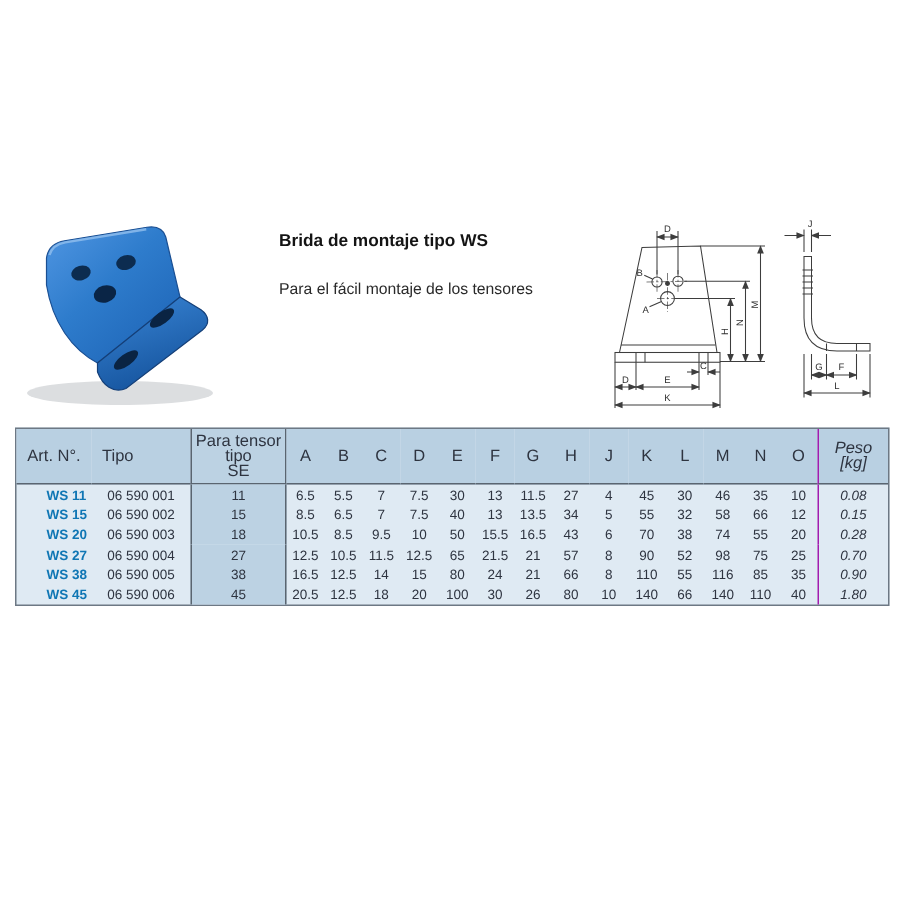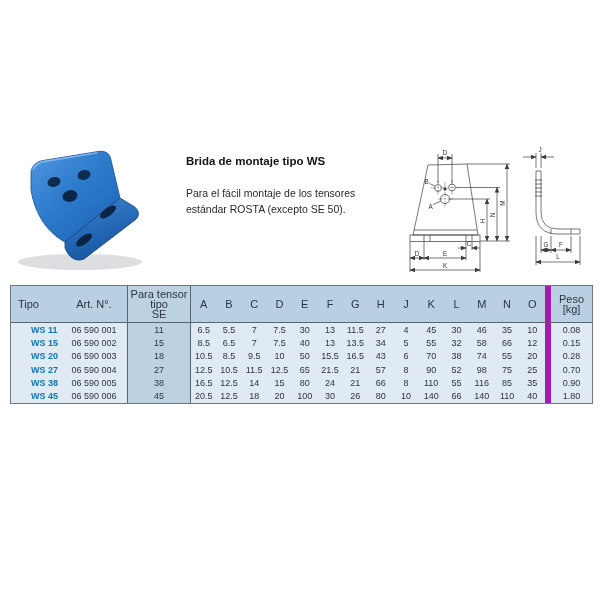--- a/index.html
+++ b/index.html
@@ -24,21 +24,21 @@
   .spec-table{position:absolute;left:10px;top:285px;width:583px;height:119px;
     display:grid;
     grid-template-columns:50px 66px 64px repeat(14,1fr) 47px;
     grid-template-rows:37px repeat(6,1fr);
     background:#dfeaf3;border:1px solid #6d7884;box-sizing:border-box;
     font-size:9px;}
   .cell{display:flex;align-items:center;justify-content:center;text-align:center;
         color:#2e3440;line-height:10px;}
   .hcell{background:#b9d0e2;border-bottom:1px solid #5a6570;font-size:11px;}
   .secol{background:#bcd2e3;border-left:1px solid #5a6570;border-right:1px solid #5a6570;}
-  .pesocol{border-left:6px solid #a21caf;}
+  .pesocol{border-left:1px solid #a21caf;font-style:italic;}
   .tipocell{justify-content:flex-start;padding-left:20px;font-weight:bold;color:#0f76b4;}
   .tipohead{justify-content:flex-start;padding-left:7px;font-weight:normal;color:#2e3440;}
 </style>
 </head>
 <body>
 
 <div class="page">
 
   <svg class="photo" viewBox="0 0 148 128">
     <defs>
@@ -62,21 +62,20 @@
     <ellipse cx="82" cy="27" rx="6.6" ry="4.9" transform="rotate(-16 82 27)" fill="#0c2c50"></ellipse>
     <ellipse cx="68" cy="48" rx="7.6" ry="5.7" transform="rotate(-16 68 48)" fill="#0a2546"></ellipse>
     <ellipse cx="106" cy="64" rx="9.5" ry="4" transform="rotate(-36 106 64)" fill="#0a2443"></ellipse>
     <ellipse cx="82" cy="92" rx="9.5" ry="4" transform="rotate(-36 82 92)" fill="#0a2443"></ellipse>
   </svg>
 
   <div class="copy">
     <div class="title">Brida de montaje tipo WS</div>
     <div class="desc">
       <span>Para el fácil montaje de los tensores</span><br>
-      <span>estándar ROSTA (excepto SE 50).</span>
     </div>
   </div>
 
   <svg class="front-view tech" viewBox="0 0 115 145">
     <defs>
       <marker id="arrF" viewBox="0 0 10 10" refX="9" refY="5" markerWidth="8" markerHeight="8" orient="auto-start-reverse">
         <path d="M0,1 L10,5 L0,9 z" fill="#3d3d3d"></path>
       </marker>
     </defs>
     <g stroke="#3d3d3d" stroke-width="0.7" fill="none">
@@ -175,22 +174,22 @@
       <line x1="67" y1="96" x2="67" y2="125"></line>
       <line x1="23" y1="122" x2="67" y2="122" marker-start="url(#arrS)" marker-end="url(#arrS)"></line>
     </g>
     <text x="27" y="11.5" text-anchor="middle">J</text>
     <text x="33" y="106.5" text-anchor="middle">G</text>
     <text x="48" y="106.5" text-anchor="middle">F</text>
     <text x="45" y="119" text-anchor="middle">L</text>
   </svg>
 
   <div class="spec-table">
+    <div class="cell hcell">Art. N°.</div>
     <div class="cell hcell tipohead">Tipo</div>
-    <div class="cell hcell">Art. N°.</div>
     <div class="cell hcell secol">
       <span>
         <span>Para tensor tipo</span><br>
         <span>SE</span>
       </span>
     </div>
     <div class="cell hcell">A</div>
       <div class="cell hcell">B</div>
       <div class="cell hcell">C</div>
       <div class="cell hcell">D</div>

